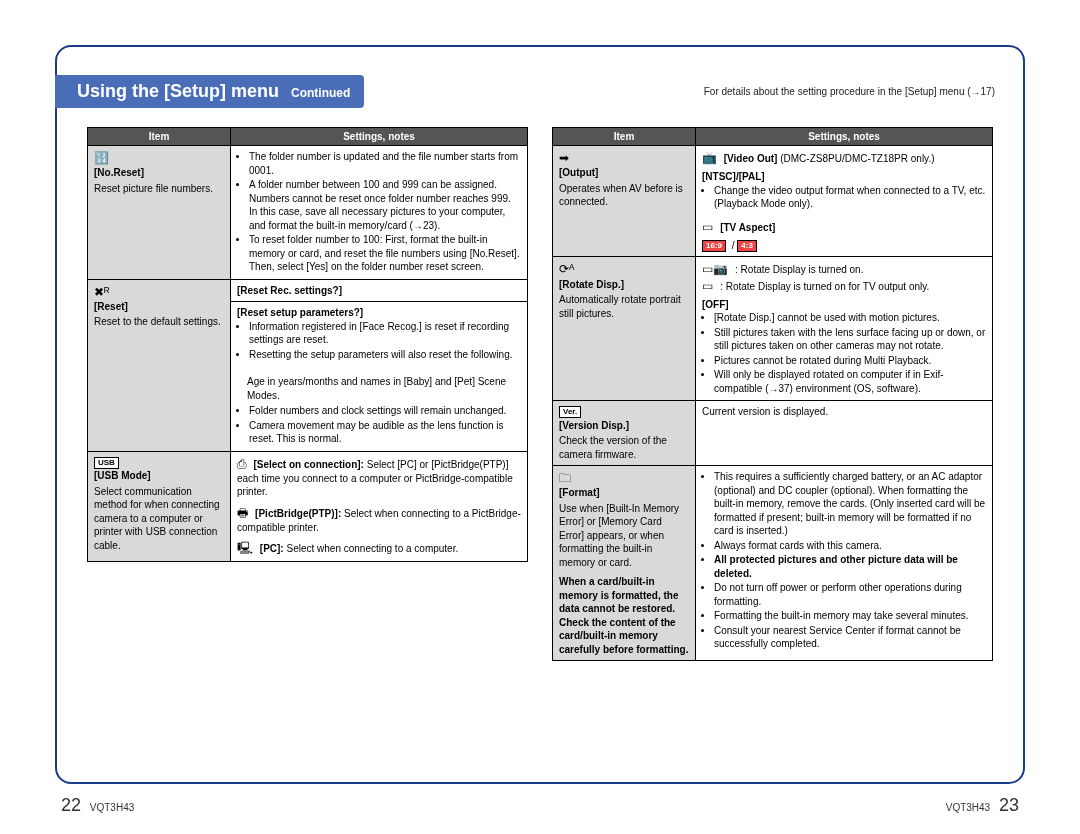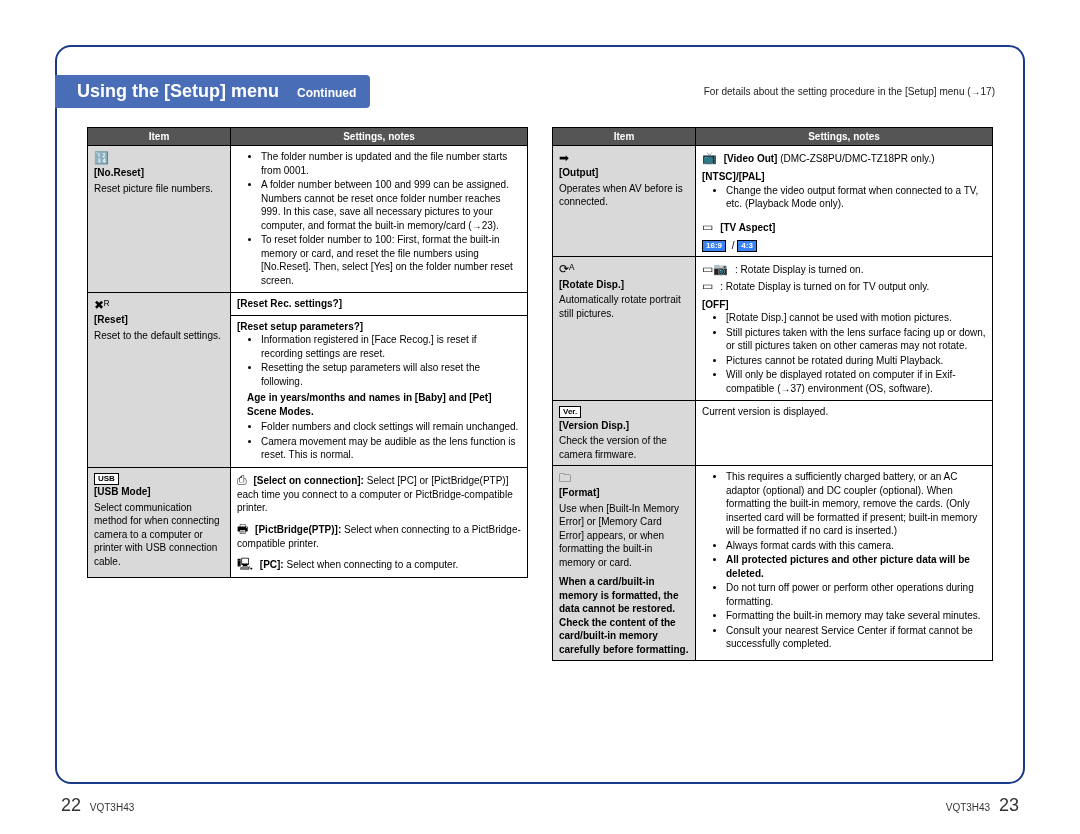--- a/index.html
+++ b/index.html
@@ -39,21 +39,21 @@
     font-weight: bold;
     padding: 6px 14px 6px 22px;
     border-top-right-radius: 4px;
     border-bottom-right-radius: 4px;
     display: flex;
     align-items: baseline;
   }
   .header-title .cont {
     font-size: 12px;
     font-weight: bold;
-    margin-left: 18px;
+    margin-left: 12px;
   }
   .header-note {
     margin-left: auto;
     margin-right: 30px;
     font-size: 10px;
     color: #222;
   }
   .columns {
     position: absolute;
     top: 80px;
@@ -94,34 +94,34 @@
     font-weight: bold;
   }
   .item-desc {
     font-weight: normal;
     margin-top: 2px;
   }
   .notes ul, ul.notes {
     margin: 0;
     padding-left: 12px;
   }
-  .notes li { margin-bottom: 1px; margin-left: 12px; }
-  .plain { margin: 3px 0 2px 10px; font-weight: bold; }
+  .notes li { margin-bottom: 1px; }
+  .plain { margin: 14px 0 2px 10px; }
   .inline-icon {
     display: inline-block;
     border: 1px solid #000;
     font-size: 8px;
     line-height: 1;
     padding: 1px 3px;
     vertical-align: 1px;
     margin-right: 3px;
     font-weight: bold;
     background: #fff;
   }
-  .inline-icon.black { background:#3b82f6; color:#fff; }
+  .inline-icon.black { background:#ef4444; color:#fff; }
   .ic { font-family: "Segoe UI Symbol","Apple Symbols",sans-serif; font-size:12px; margin-right:4px; }
   .footer {
     position: absolute;
     bottom: 18px;
     left: 55px;
     right: 55px;
     display: flex;
     justify-content: space-between;
     align-items: flex-start;
     font-size: 10px;

